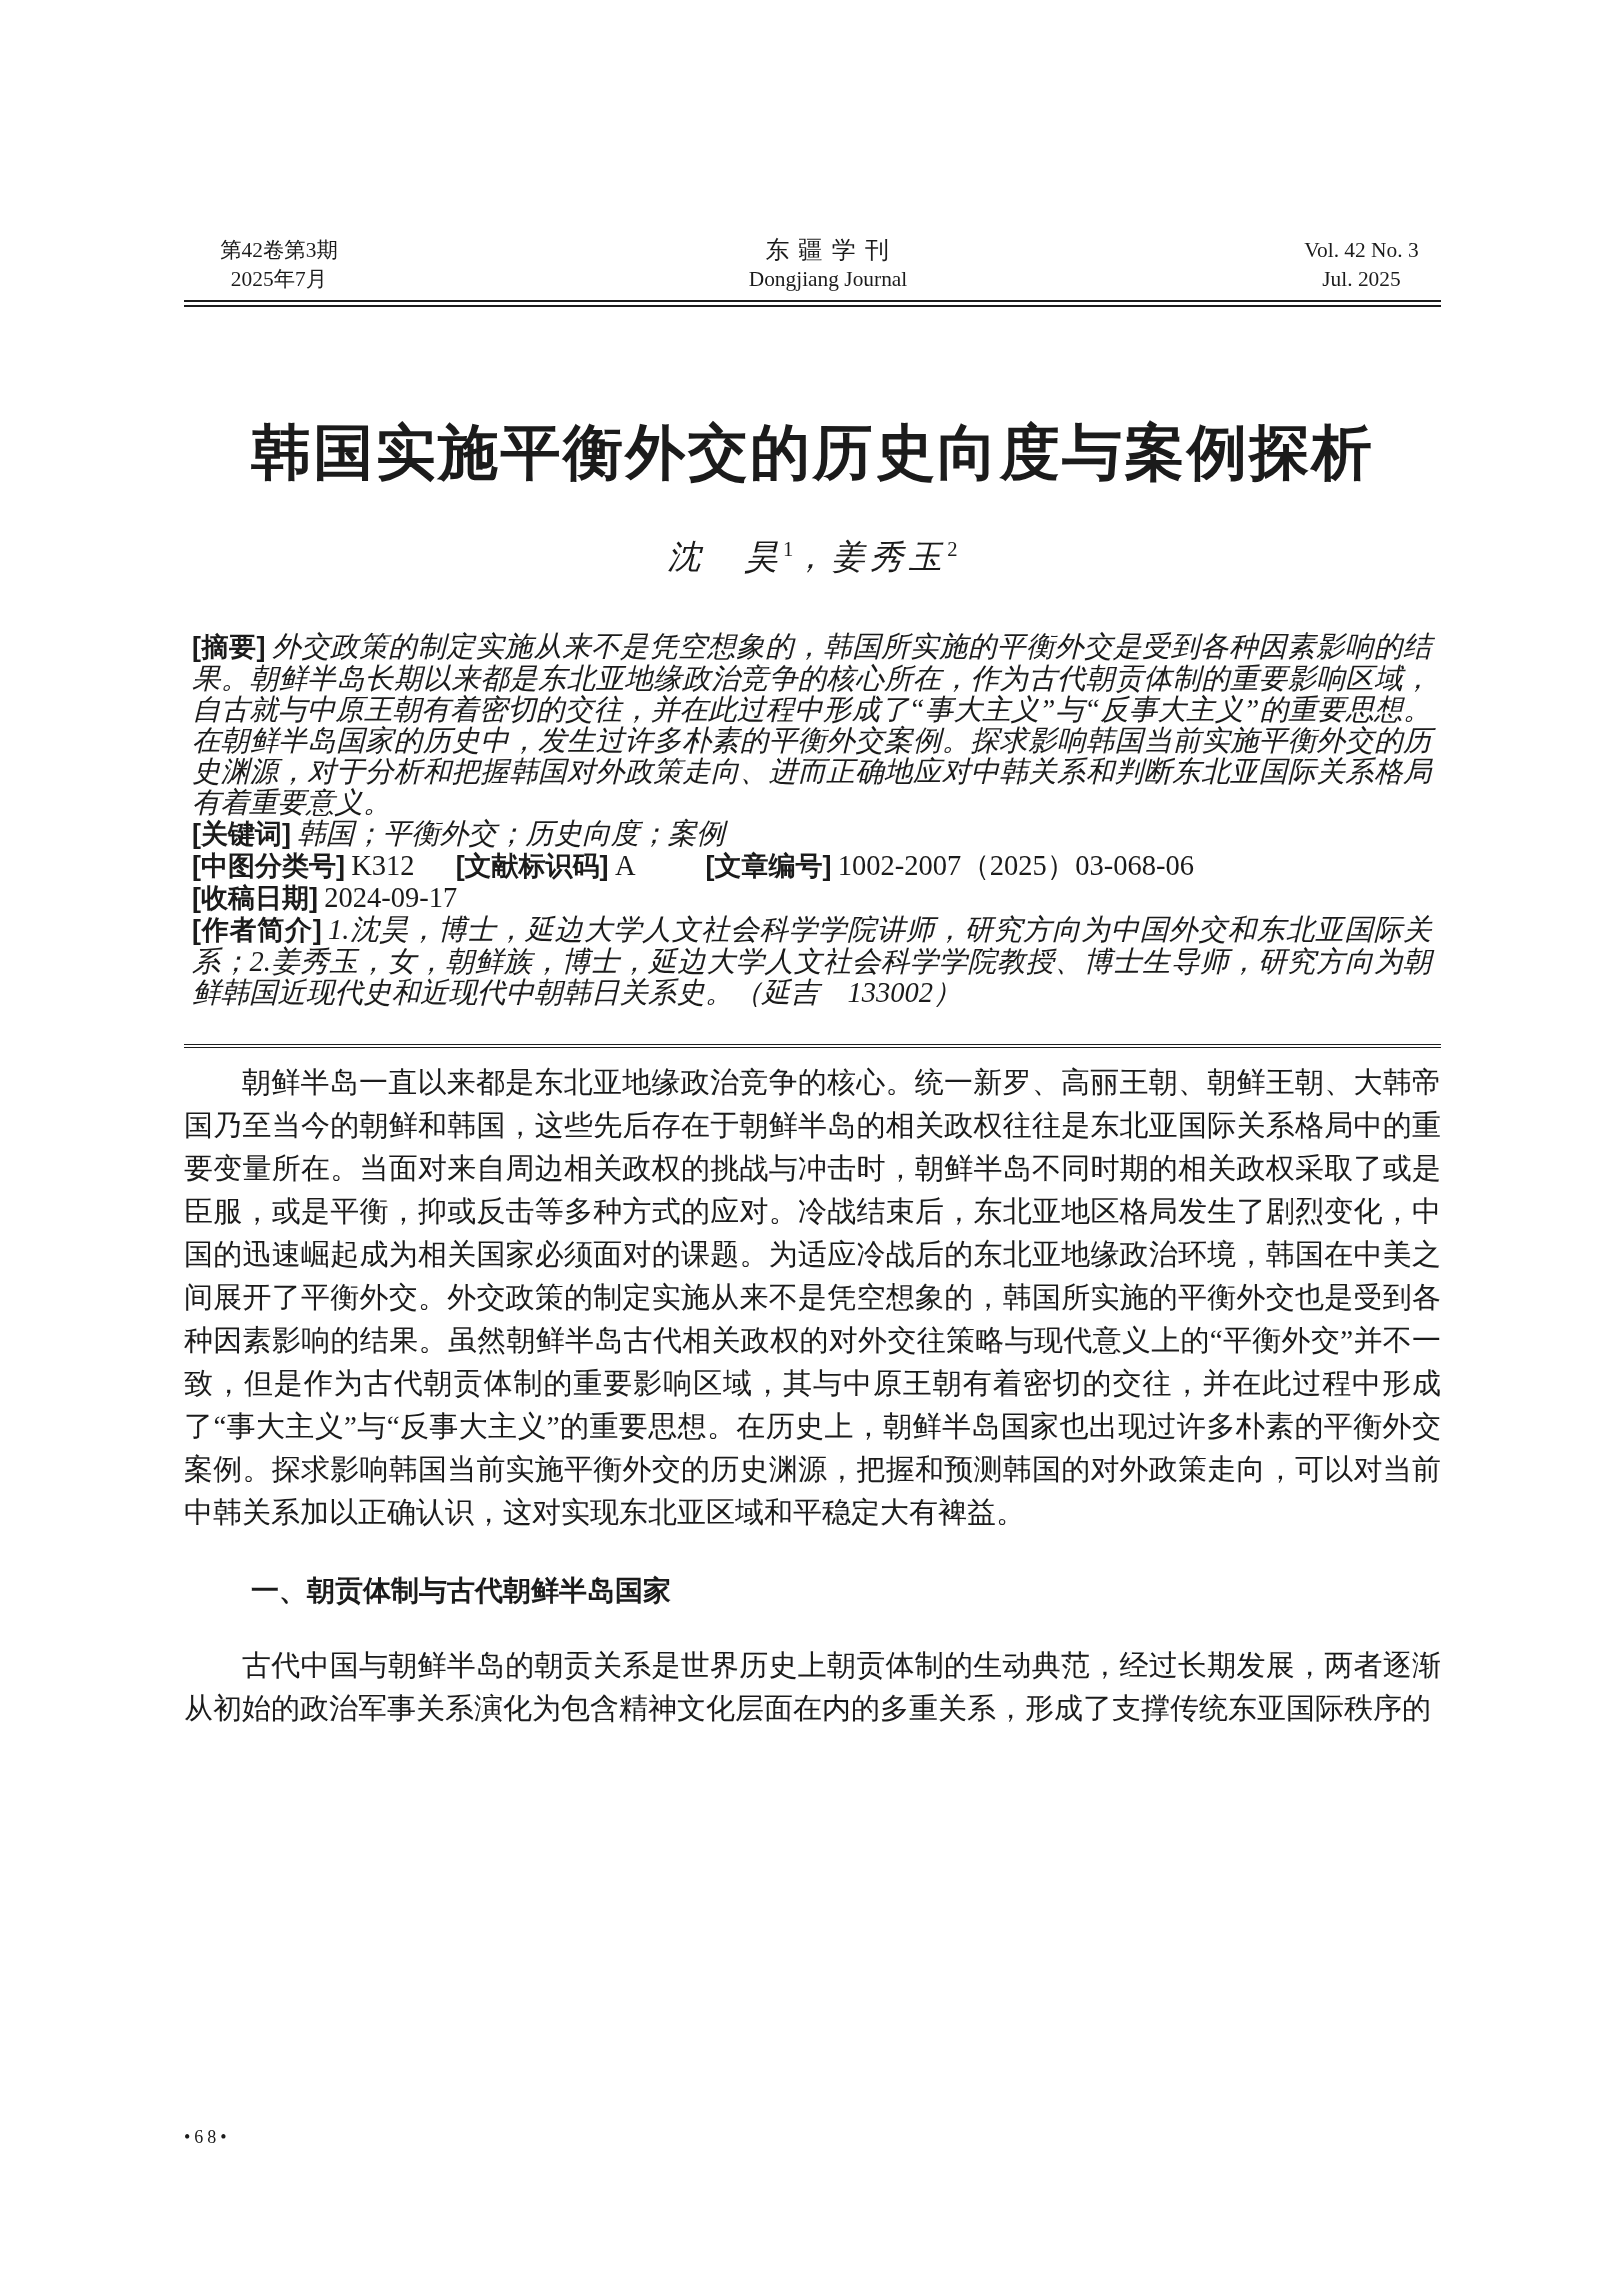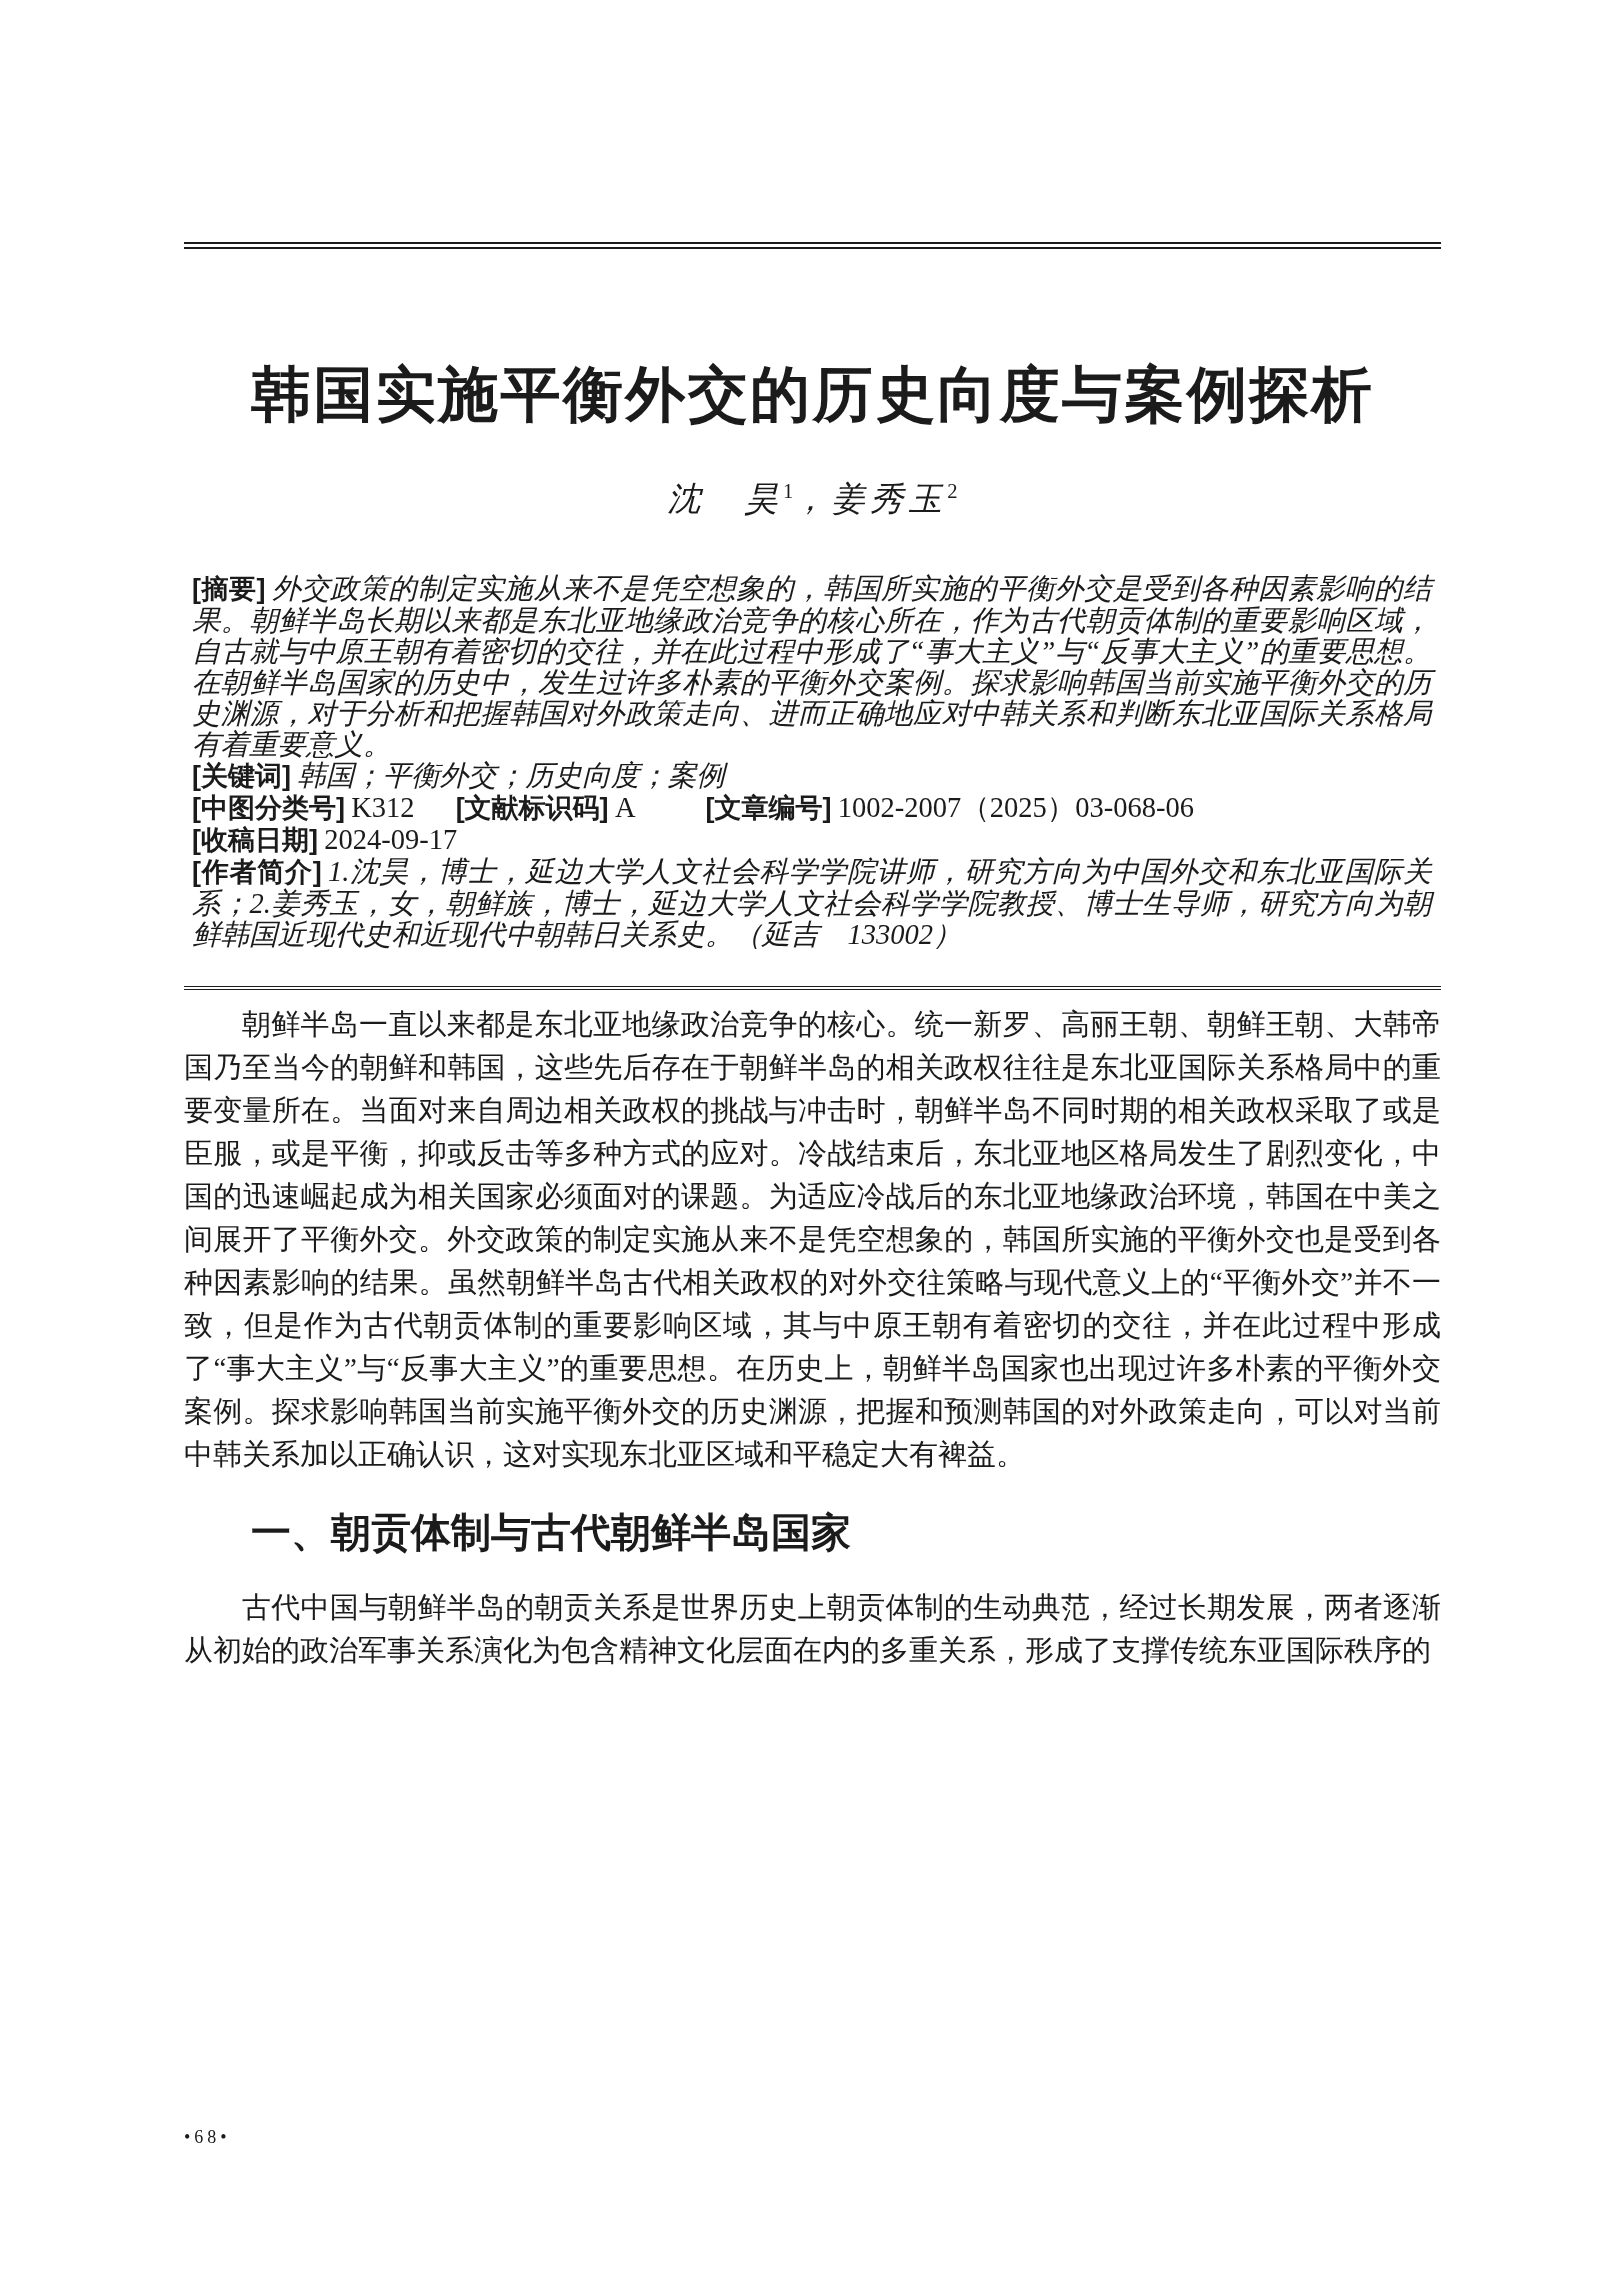--- a/index.html
+++ b/index.html
@@ -89,40 +89,54 @@
     margin-top: 12.7px;
     font-size: 29px;
     line-height: 43px;
     text-align: justify;
   }
   .body-text p { margin: 0; text-indent: 2em; }
   .section-heading {
     margin: 36px 0 0 67px;
     font-family: Liberation Serif, serif;
     font-weight: 700;
-    font-size: 40px;
+    font-size: 28px;
     line-height: 41px;
   }
   .para2 { margin-top: 33px !important; }
 
   
   .page-number {
     position: absolute;
     left: 184px;
     top: 2127px;
     font-size: 18px;
     letter-spacing: 4px;
   }
 </style>
 </head>
 <body>
 
 <div class="page">
   <div class="content">
 
+    <div class="jheader">
+      <div class="col left">
+        <div>第42卷第3期</div>
+        <div>2025年7月</div>
+      </div>
+      <div class="col center">
+        <div class="journal-name-cn">东 疆 学 刊</div>
+        <div>Dongjiang Journal</div>
+      </div>
+      <div class="col right">
+        <div>Vol. 42 No. 3</div>
+        <div>Jul. 2025</div>
+      </div>
+    </div>
     <div class="double-rule"></div>
 
     <div class="title">韩国实施平衡外交的历史向度与案例探析</div>
     <div class="authors">
       <span>沈　昊</span><sup>1</sup><span>，</span><span>姜秀玉</span><sup>2</sup>
     </div>
 
     <div class="meta">
       <p><span class="label">[摘要]</span><span class="kai">外交政策的制定实施从来不是凭空想象的，韩国所实施的平衡外交是受到各种因素影响的结果。朝鲜半岛长期以来都是东北亚地缘政治竞争的核心所在，作为古代朝贡体制的重要影响区域，自古就与中原王朝有着密切的交往，并在此过程中形成了“事大主义”与“反事大主义”的重要思想。在朝鲜半岛国家的历史中，发生过许多朴素的平衡外交案例。探求影响韩国当前实施平衡外交的历史渊源，对于分析和把握韩国对外政策走向、进而正确地应对中韩关系和判断东北亚国际关系格局有着重要意义。</span></p>
       <p class="meta-line"><span class="label">[关键词]</span><span class="kai">韩国；平衡外交；历史向度；案例</span></p>

